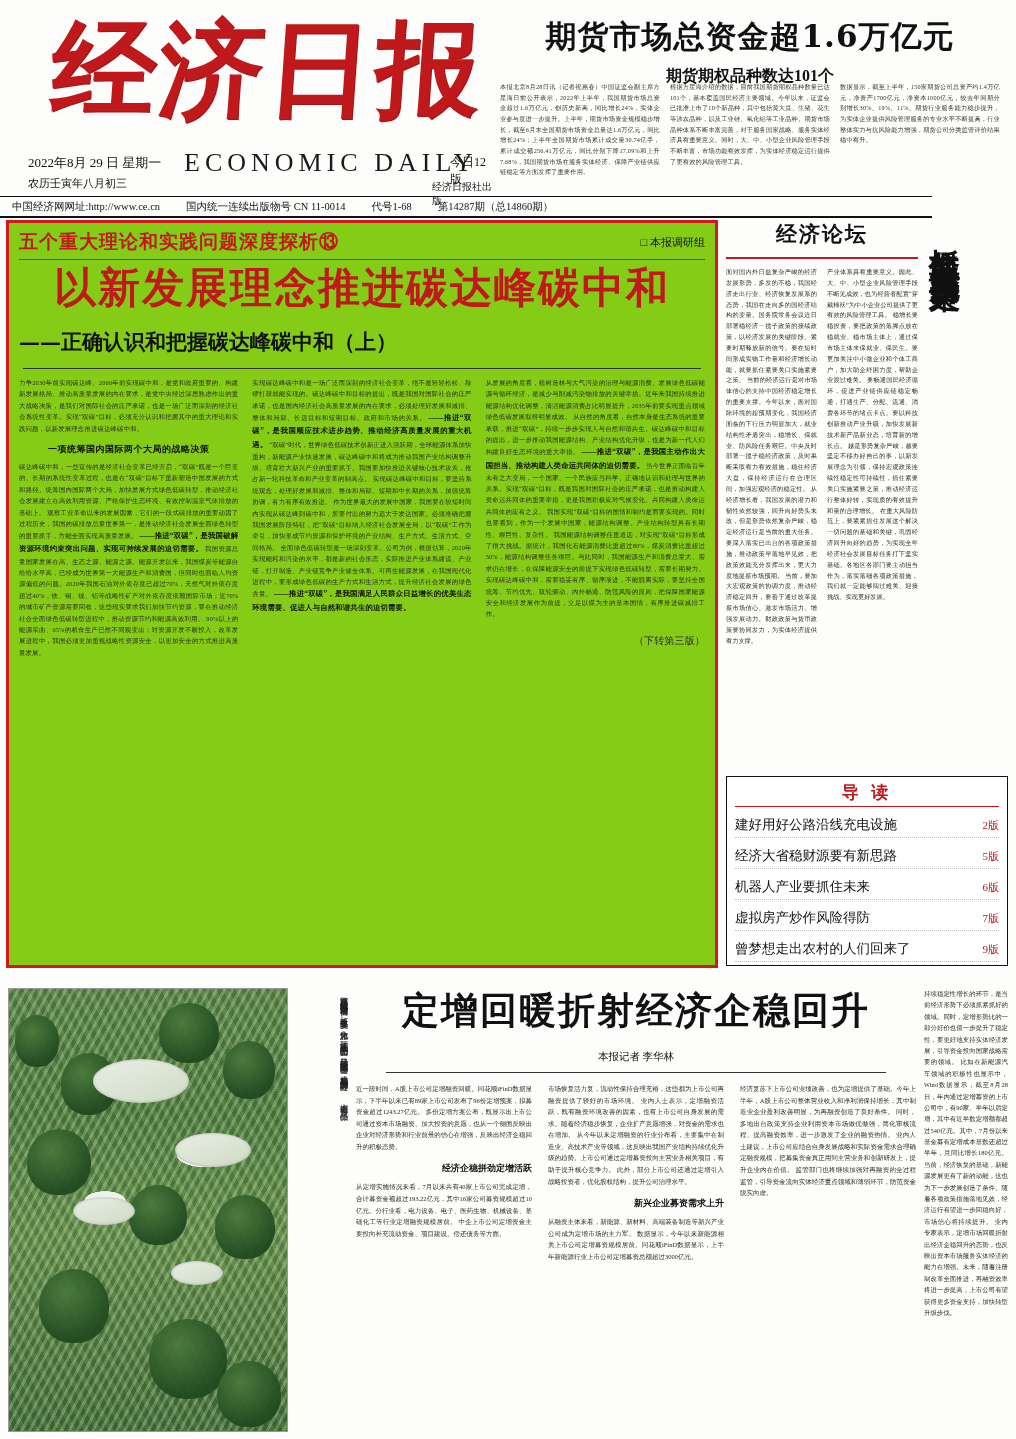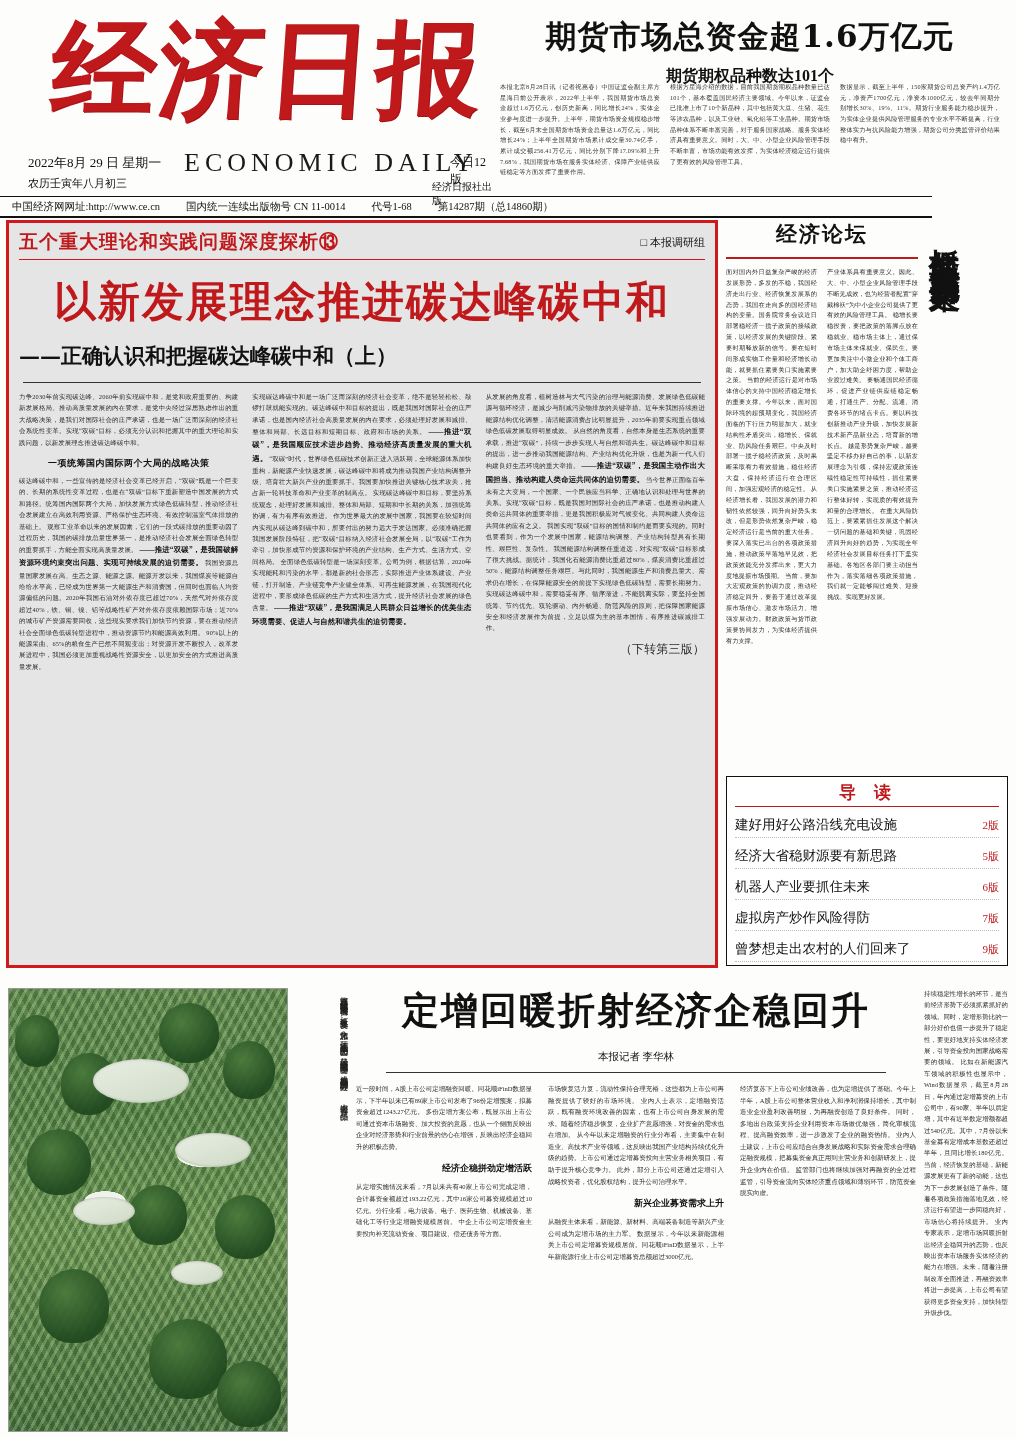--- a/index.html
+++ b/index.html
@@ -93,34 +93,34 @@
 
   
   .body-zone {
     position: absolute; left: 0; top: 220px; width: 1016px; height: 758px;
   }
 
   
   .feature {
     position: absolute; left: 6px; top: 0; width: 712px; height: 748px;
     border: 3px solid #d0181d;
-    background: #e5e5e5;
+    background: #84cc16;
     padding: 6px 10px 8px 10px;
   }
   .feature-kicker {
     display: flex; align-items: center; justify-content: space-between;
     border-bottom: 1px solid #d0181d; padding-bottom: 4px;
   }
   .feature-kicker .kick {
     font-size: 19px; font-weight: 700; color: #c0191c;
     font-family: "DejaVu Serif", serif; letter-spacing: 1px;
   }
   .feature-kicker .byline { font-size: 11px; color: #111; }
   .feature-title {
-    margin-top: 14px; text-align: center;
+    text-align: center;
     font-size: 42px; font-weight: 700; color: #c0191c;
     font-family: "DejaVu Serif", serif; letter-spacing: 2px;
   }
   .feature-sub {
     margin-top: 12px; 
     font-size: 21px; color: #111; font-weight: 700;
     font-family: "DejaVu Serif", serif;
   }
   .feature-rule {
     margin: 12px 4px 8px 4px; border-top: 1px solid #333;
@@ -132,21 +132,21 @@
     flex: 1; font-size: 6.4px; line-height: 1.78; color: #2b2b2b;
     text-align: justify; letter-spacing: 0.15px;
   }
   .fcol .sec-h {
     display: block; text-align: center; font-weight: 700; color: #111;
     font-size: 9px; margin: 7px 0 4px 0; letter-spacing: 0.5px;
   }
   .fcol .inline-h {
     font-weight: 700; color: #111; font-size: 7.4px;
   }
-  .fcol .jump { display: block; text-align: right; font-size: 12px; margin-top: 5px; }
+  .fcol .jump { display: block; text-align: right; font-size: 10px; margin-top: 12px; }
 
   
   .forum {
     position: absolute; left: 726px; top: 0; width: 192px; height: 748px;
   }
   .forum-head {
     text-align: center; font-size: 21px; font-weight: 700; color: #111;
     font-family: "DejaVu Serif", serif; letter-spacing: 2px;
     border-bottom: 2px solid #c0191c; padding-bottom: 9px;
   }
@@ -171,21 +171,21 @@
     line-height: 1.1;
   }
 
   
   .guide {
     position: absolute; left: 726px; top: 556px; width: 282px; height: 190px;
     border: 1px solid #111; padding: 4px 8px 6px 8px; background: #fff;
   }
   .guide-head {
     text-align: center; font-size: 17px; font-weight: 700; color: #c0191c;
-    font-family: Liberation Mono, monospace; letter-spacing: 4px;
+    font-family: Liberation Sans, sans-serif; letter-spacing: 4px;
     border-bottom: 1px solid #c0191c; padding-bottom: 2px;
   }
   .guide-item {
     display: flex; align-items: baseline; justify-content: space-between;
     font-size: 13.5px; color: #111; margin-top: 9px;
     border-bottom: 1px dotted #bbb; padding-bottom: 3px;
   }
   .guide-item .pg { font-size: 11px; color: #c0191c; }
 
   

